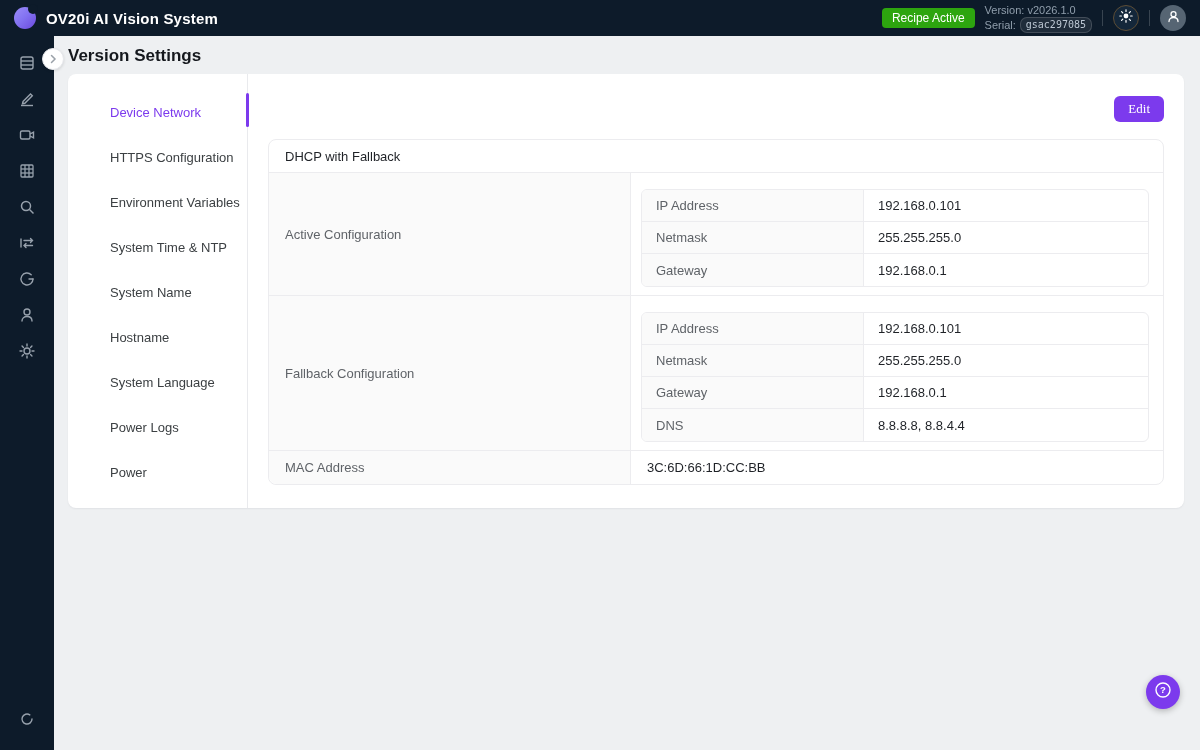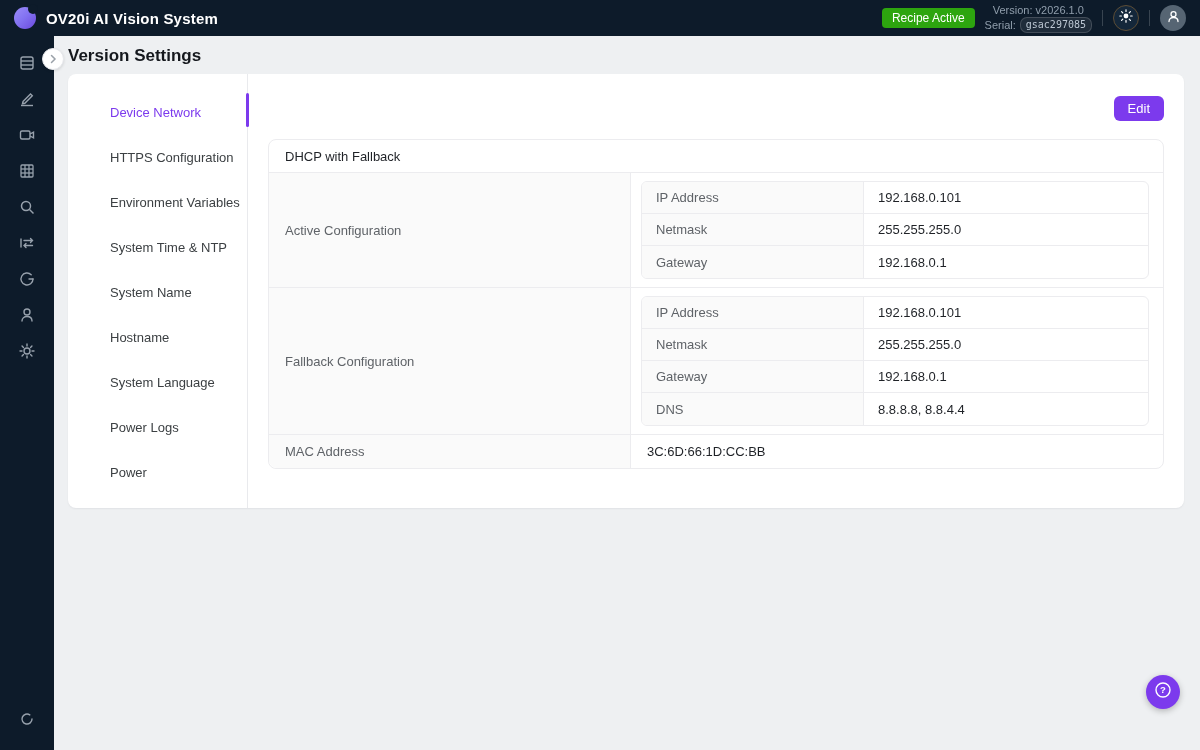--- a/index.html
+++ b/index.html
@@ -8,21 +8,21 @@
 
   
   .topbar { position:fixed; top:0; left:0; width:1200px; height:36px;
     background:#0d1b2a; display:flex; align-items:center; padding:0 14px; z-index:30; }
   .logo { width:22px; height:22px; border-radius:50%;
     background:linear-gradient(135deg,#9b8cf8 0%,#8474f2 45%,#6a49dd 100%);
     position:relative; flex:0 0 auto; }
   .logo::after { content:""; position:absolute; top:-3px; right:-2px; width:10px; height:10px;
     border-radius:50%; background:#0d1b2a; }
   .app-title { color:#ffffff; font-size:15px; font-weight:bold; margin-left:10px; letter-spacing:.2px; }
-  .topbar-right { margin-left:auto; display:flex; align-items:center; gap:10px;text-align:center; }
+  .topbar-right { margin-left:auto; display:flex; align-items:center; gap:10px; }
   .recipe-badge { background:#2da50f; color:#fff; font-size:12px; padding:3px 10px;
     border-radius:4px; white-space:nowrap; }
   .meta { font-size:11px; color:#909eac; line-height:1.35; }
   .meta .serial-row { display:flex; align-items:center; gap:4px; }
   .serial-chip { font-family:"DejaVu Sans Mono", monospace; font-size:10px; color:#bcc7d3;
     background:rgba(255,255,255,.08); border:1px solid rgba(255,255,255,.16);
     border-radius:7px; padding:0 5px; line-height:14px; }
   .tb-divider { width:1px; height:16px; background:rgba(255,255,255,.18); }
   .round-btn { width:26px; height:26px; border-radius:50%; display:flex; align-items:center;
     justify-content:center; cursor:pointer; }
@@ -51,35 +51,35 @@
   .menu-item { position:relative; height:45px; display:flex; align-items:center; padding-left:42px;
     font-size:13px; color:#3c4043; cursor:pointer; }
   .menu-item.active { color:#7c3aed; }
   .menu-item.active::after { content:""; position:absolute; right:-2px; top:3px; height:34px;
     width:3px; background:#7c3aed; border-radius:2px; }
 
   
   .content { flex:1; position:relative; padding:65px 20px 0 20px; }
   .edit-btn { position:absolute; top:22px; right:20px; background:#7c3aed; color:#fff;
     font-size:13px; border:none; border-radius:6px; padding:5px 14px; cursor:pointer;
-    font-family:Liberation Sans, sans-serif; }
+    font-family:Liberation Serif, serif; }
 
   .net-table { border:1px solid #ececef; border-radius:8px; background:#fff; }
   .net-row { display:flex; border-bottom:1px solid #ececef; }
   .net-row:last-child { border-bottom:none; }
   .net-label { width:362px; flex:0 0 auto; background:#fafafa; border-right:1px solid #ececef;
     display:flex; align-items:center; padding-left:16px; font-size:13px; color:#5f6368; }
   .net-value { flex:1; display:flex; align-items:center; padding-left:16px;
     font-size:13px; color:#1f2227; }
   .net-row.simple { height:33px; }
   .net-row.group .net-value { display:block; padding:8px 14px 8px 10px; }
   .net-row:first-child .net-label { border-top-left-radius:8px; }
   .net-row:last-child .net-label { border-bottom-left-radius:8px; }
 
-  .sub-table { border:1px solid #ececef; border-radius:6px; overflow:hidden; }
+  .sub-table { border:1px solid #ececef; border-radius:6px; overflow:hidden;margin-top:8px; }
   .sub-row { display:flex; height:32px; border-bottom:1px solid #ececef; }
   .sub-row:last-child { border-bottom:none; }
   .sub-label { width:222px; flex:0 0 auto; background:#fafafa; border-right:1px solid #ececef;
     display:flex; align-items:center; padding-left:14px; font-size:13px; color:#5f6368; }
   .sub-value { flex:1; display:flex; align-items:center; padding-left:14px;
     font-size:13px; color:#1f2227; }
 
   .help-fab { position:fixed; right:20px; bottom:41px; width:34px; height:34px; border-radius:50%;
     background:#7c3aed; display:flex; align-items:center; justify-content:center;
     box-shadow:0 2px 6px rgba(0,0,0,.25); cursor:pointer; z-index:40; }

